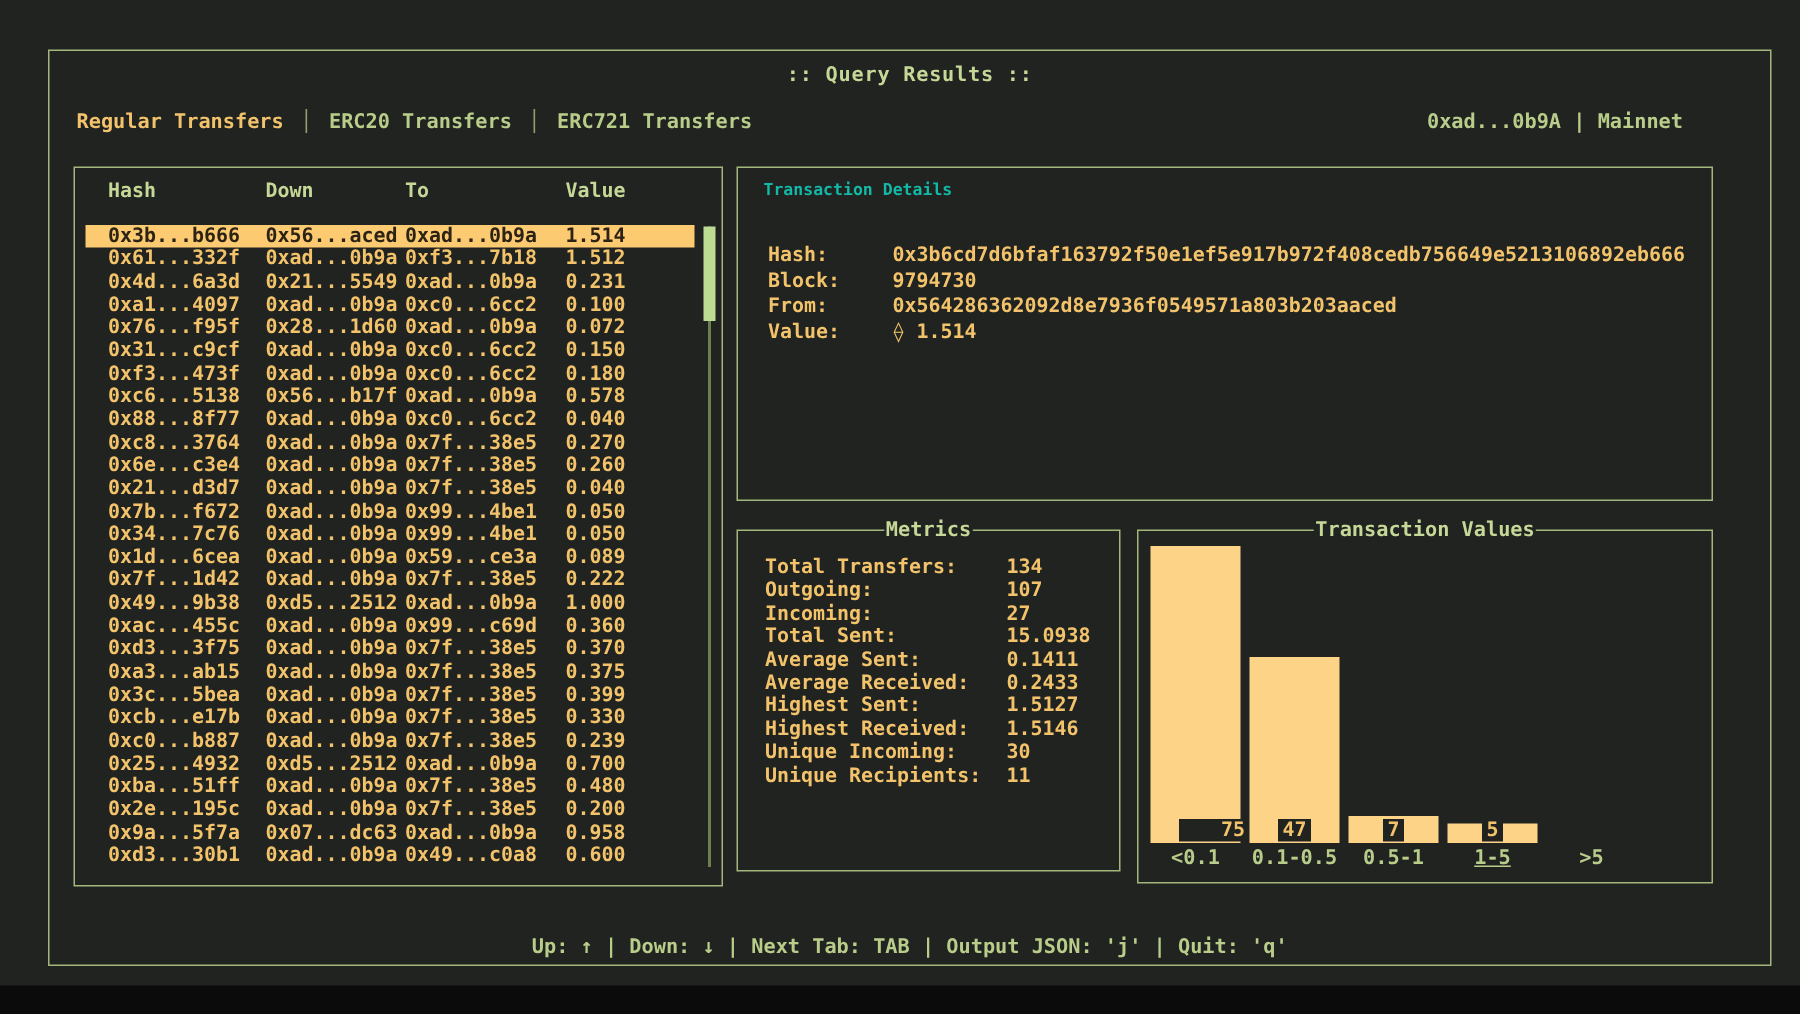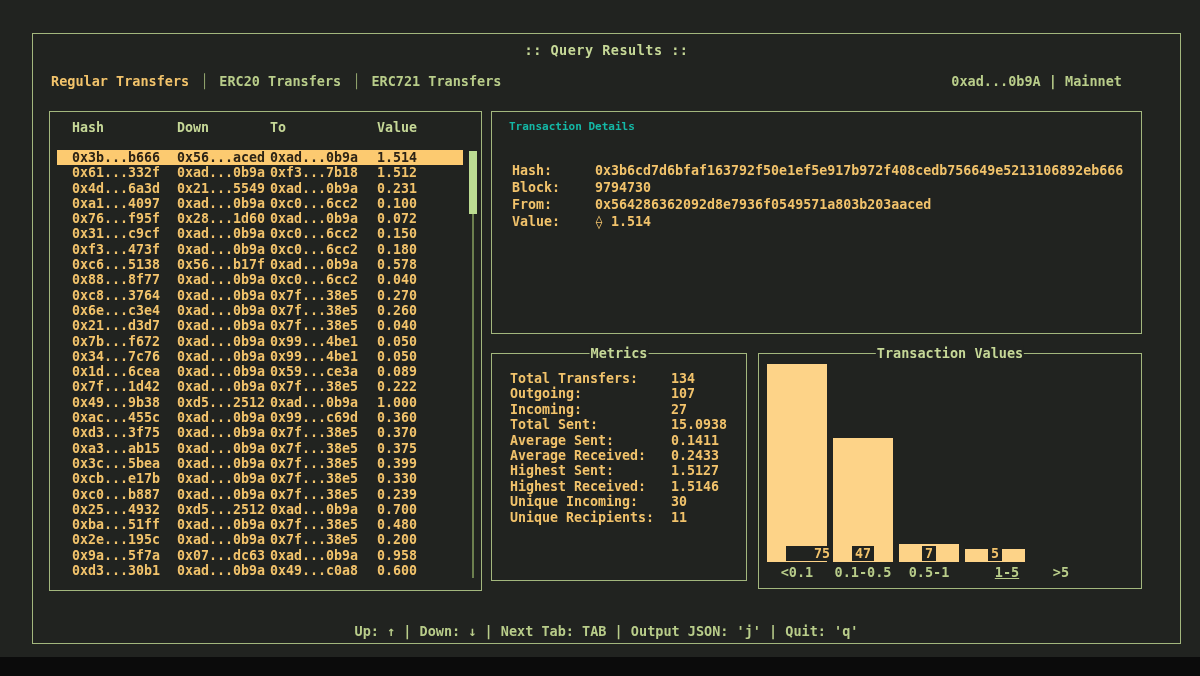--- a/index.html
+++ b/index.html
@@ -173,21 +173,21 @@
           <div class="bar-count" style="top: 192px; left: 27px; padding-left: 28px;">75</div>
           <div class="xlabel" style="left: 5px;">&lt;0.1</div>
           <div class="bar" style="left: 74px; top: 84px; height: 124px; background: rgb(253, 211, 136);"></div>
           <div class="bar-count" style="top: 192px; left: 93px;">47</div>
           <div class="xlabel" style="left: 71px;">0.1-0.5</div>
           <div class="bar" style="left: 140px; top: 190px; height: 18px; background: rgb(253, 211, 136);"></div>
           <div class="bar-count" style="top: 192px; left: 163px;">7</div>
           <div class="xlabel" style="left: 137px;">0.5-1</div>
           <div class="bar" style="left: 206px; top: 195px; height: 13px; background: rgb(253, 211, 136);"></div>
           <div class="bar-count" style="top: 192px; left: 229px;">5</div>
-          <div class="xlabel" style="left: 215px; text-decoration: underline;">1-5</div>
+          <div class="xlabel" style="left: 203px; text-decoration: underline;">1-5</div>
           <div class="xlabel" style="left: 269px;">&gt;5</div>
         </div>
     </div>
 
     <div class="statusbar">Up: ↑ | Down: ↓ | Next Tab: TAB | Output JSON: 'j' | Quit: 'q'</div>
   </div>
 
   <div class="bottom-strip"></div>
 </div>
 

